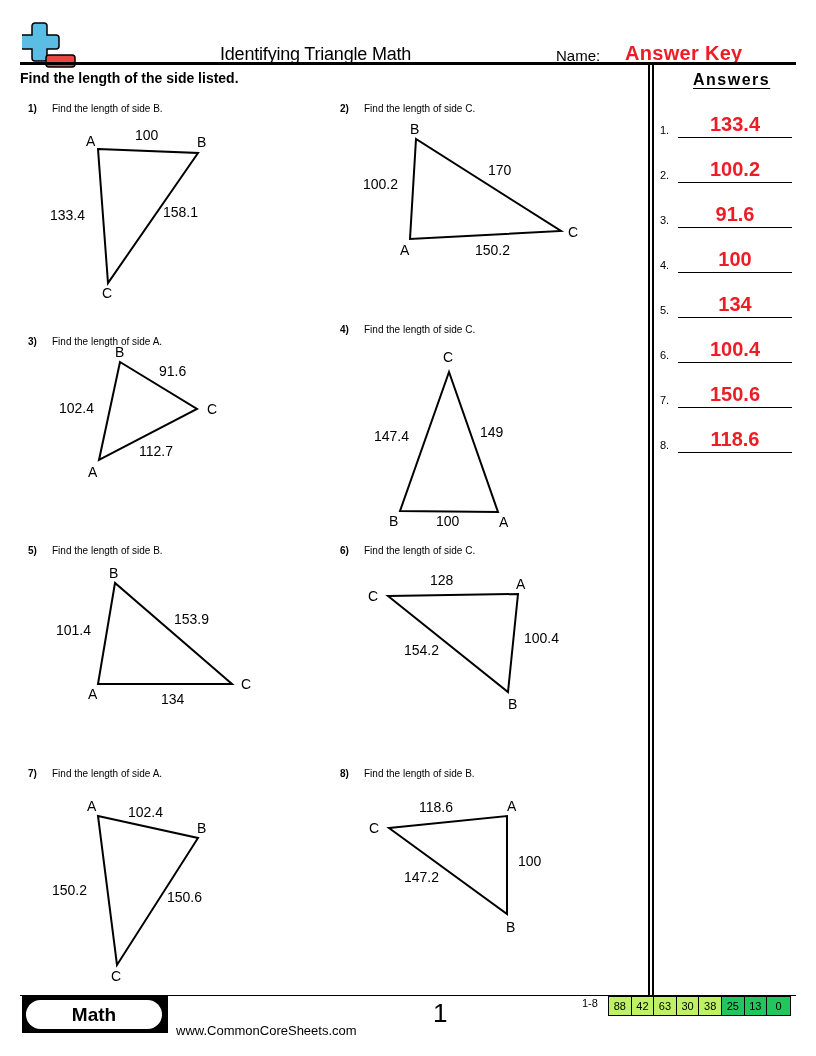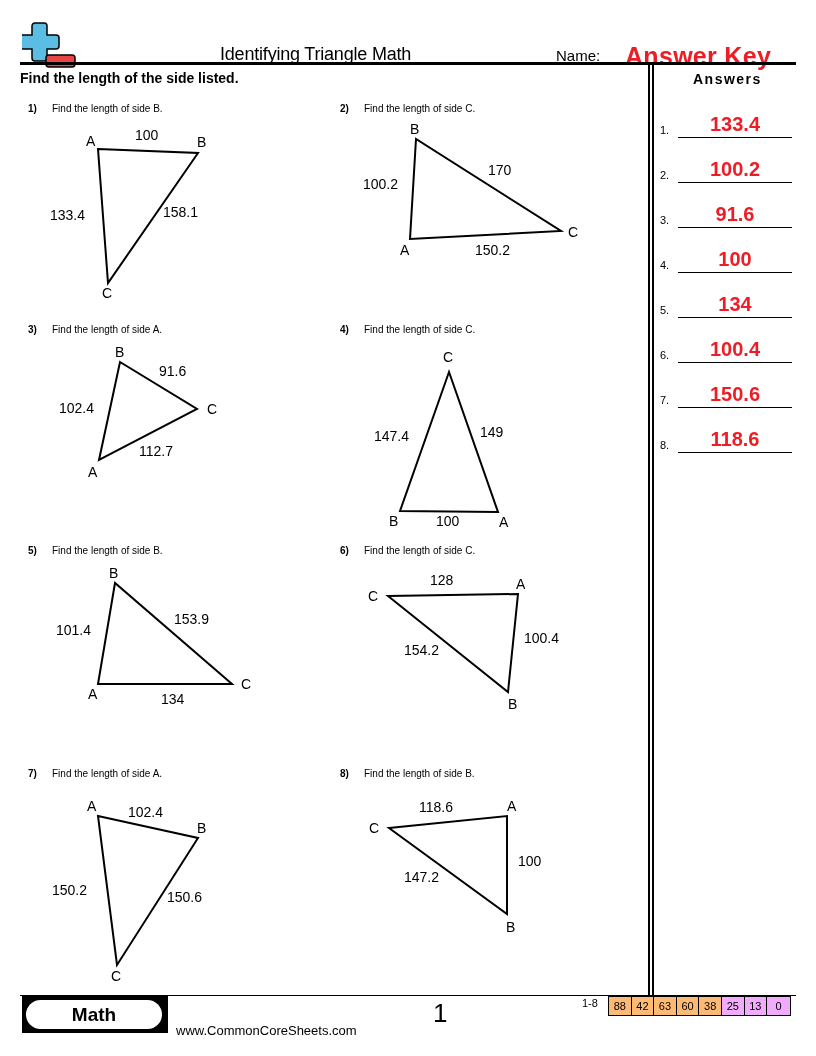--- a/index.html
+++ b/index.html
@@ -3,53 +3,53 @@
   <meta charset="utf-8">
   <style>
     * { box-sizing: border-box; margin: 0; padding: 0; }
     html, body { width: 816px; height: 1056px; background: #ffffff; overflow: hidden; }
     body { position: relative; font-family: "Liberation Sans", "DejaVu Sans", sans-serif; color: #000; }
 
     .logo { position: absolute; left: 22px; top: 22px; width: 56px; height: 46px; }
 
     .title { position: absolute; left: 220px; top: 44px; font-size: 18px; letter-spacing: -0.2px; }
     .name-label { position: absolute; left: 556px; top: 47px; font-size: 15px; }
-    .name-value { position: absolute; left: 625px; top: 42px; font-size: 25px; font-weight: bold; color: #ee1c25; letter-spacing: 0.3px; }
+    .name-value { position: absolute; left: 625px; top: 42px; font-size: 20px; font-weight: bold; color: #ee1c25; letter-spacing: 0.3px; }
 
     .header-rule { position: absolute; left: 20px; top: 62px; width: 776px; height: 3px; background: #000; }
 
     .instructions { position: absolute; left: 20px; top: 70px; font-size: 14px; font-weight: bold; }
 
     .divider-1 { position: absolute; left: 648px; top: 64px; width: 2px; height: 934px; background: #000; }
     .divider-2 { position: absolute; left: 652px; top: 64px; width: 2px; height: 934px; background: #000; }
 
-    .answers-heading { position: absolute; left: 693px; top: 71px; font-size: 14px; font-weight: bold; letter-spacing: 1.5px; text-underline-offset: 3px; }
+    .answers-heading { position: absolute; left: 693px; top: 71px; font-size: 16px; font-weight: bold; letter-spacing: 1.5px; text-decoration: underline; text-underline-offset: 3px; }
 
     .answer-row { position: absolute; left: 660px; width: 132px; height: 30px; }
     .answer-num { position: absolute; left: 0; bottom: 2px; font-size: 11px; }
     .answer-line { position: absolute; left: 18px; bottom: 0; width: 114px; height: 1.5px; background: #000; }
     .answer-val { position: absolute; left: 18px; width: 114px; text-align: center; bottom: 2px; font-size: 20px; font-weight: bold; color: #ee1c25; }
 
     .problem { position: absolute; font-size: 10px; }
     .problem .num { font-weight: bold; display: inline-block; width: 24px; }
 
     svg.tri { position: absolute; left: 0; top: 0; width: 816px; height: 1056px; overflow: visible; pointer-events: none; }
     svg.tri text { font-family: "Liberation Sans", "DejaVu Sans", sans-serif; font-size: 14px; fill: #000; }
 
     .footer-rule { position: absolute; left: 20px; top: 995px; width: 776px; height: 1px; background: #000; }
     .math-badge { position: absolute; left: 22px; top: 996px; width: 146px; height: 37px; background: #000; }
     .math-pill { position: absolute; left: 4px; top: 4px; width: 136px; height: 29px; background: #fff; border-radius: 15px; text-align: center; line-height: 29px; font-size: 19px; font-weight: bold; }
     .site { position: absolute; left: 176px; top: 1015px; font-size: 13px; margin-top: 8px; }
     .page-num { position: absolute; left: 433px; top: 998px; font-size: 26px; }
 
     .score-label { position: absolute; left: 582px; top: 997px; font-size: 11px; }
     .score-table { position: absolute; left: 608px; top: 996px; display: flex; border: 1px solid #000; }
-    .score-cell { width: 22.6px; height: 18px; font-size: 11px; text-align: center; line-height: 18px; border-right: 1px solid #000; background: #fdba74; }
+    .score-cell { width: 22.6px; height: 18px; font-size: 11px; text-align: center; line-height: 18px; border-right: 1px solid #000; background: #bef264; }
     .score-cell:last-child { border-right: none; }
-    .score-cell.shaded { background: #f0abfc; }
+    .score-cell.shaded { background: #22c55e; }
   </style>
 </head>
 <body>
 
 <svg class="logo" viewBox="0 0 56 46">
   <path d="M13 1 h9 a3 3 0 0 1 3 3 v9 h9 a3 3 0 0 1 3 3 v8 a3 3 0 0 1 -3 3 h-9 v9 a3 3 0 0 1 -3 3 h-9 a3 3 0 0 1 -3 -3 v-9 h-9 a3 3 0 0 1 -3 -3 v-8 a3 3 0 0 1 3 -3 h9 v-9 a3 3 0 0 1 3 -3 z" fill="#5bbde4" stroke="#000" stroke-width="1.5"></path>
   <rect x="24" y="33" width="29" height="12" rx="3" fill="#e84646" stroke="#000" stroke-width="1.5"></rect>
 </svg>
 
 <div class="title">Identifying Triangle Math</div>
@@ -104,21 +104,21 @@
   <span class="answer-val">118.6</span>
   <span class="answer-line"></span>
 </div>
 
 <div class="problem" style="left:28px; top:103px">
   <span class="num">1)</span><span>Find the length of side B.</span>
 </div>
 <div class="problem" style="left:340px; top:103px">
   <span class="num">2)</span><span>Find the length of side C.</span>
 </div>
-<div class="problem" style="left:28px; top:324px">
+<div class="problem" style="left:28px; top:336px">
   <span class="num">3)</span><span>Find the length of side A.</span>
 </div>
 <div class="problem" style="left:340px; top:324px">
   <span class="num">4)</span><span>Find the length of side C.</span>
 </div>
 <div class="problem" style="left:28px; top:545px">
   <span class="num">5)</span><span>Find the length of side B.</span>
 </div>
 <div class="problem" style="left:340px; top:545px">
   <span class="num">6)</span><span>Find the length of side C.</span>
@@ -210,18 +210,18 @@
   <div class="math-pill">Math</div>
 </div>
 <div class="site">www.CommonCoreSheets.com</div>
 <div class="page-num">1</div>
 
 <div class="score-label">1-8</div>
 <div class="score-table" id="score-table">
     <div class="score-cell">88</div>
     <div class="score-cell">42</div>
     <div class="score-cell">63</div>
-    <div class="score-cell">60</div>
+    <div class="score-cell">30</div>
     <div class="score-cell">38</div>
     <div class="score-cell shaded">25</div>
     <div class="score-cell shaded">13</div>
     <div class="score-cell shaded">0</div>
   </div>
 
 </body></html>

